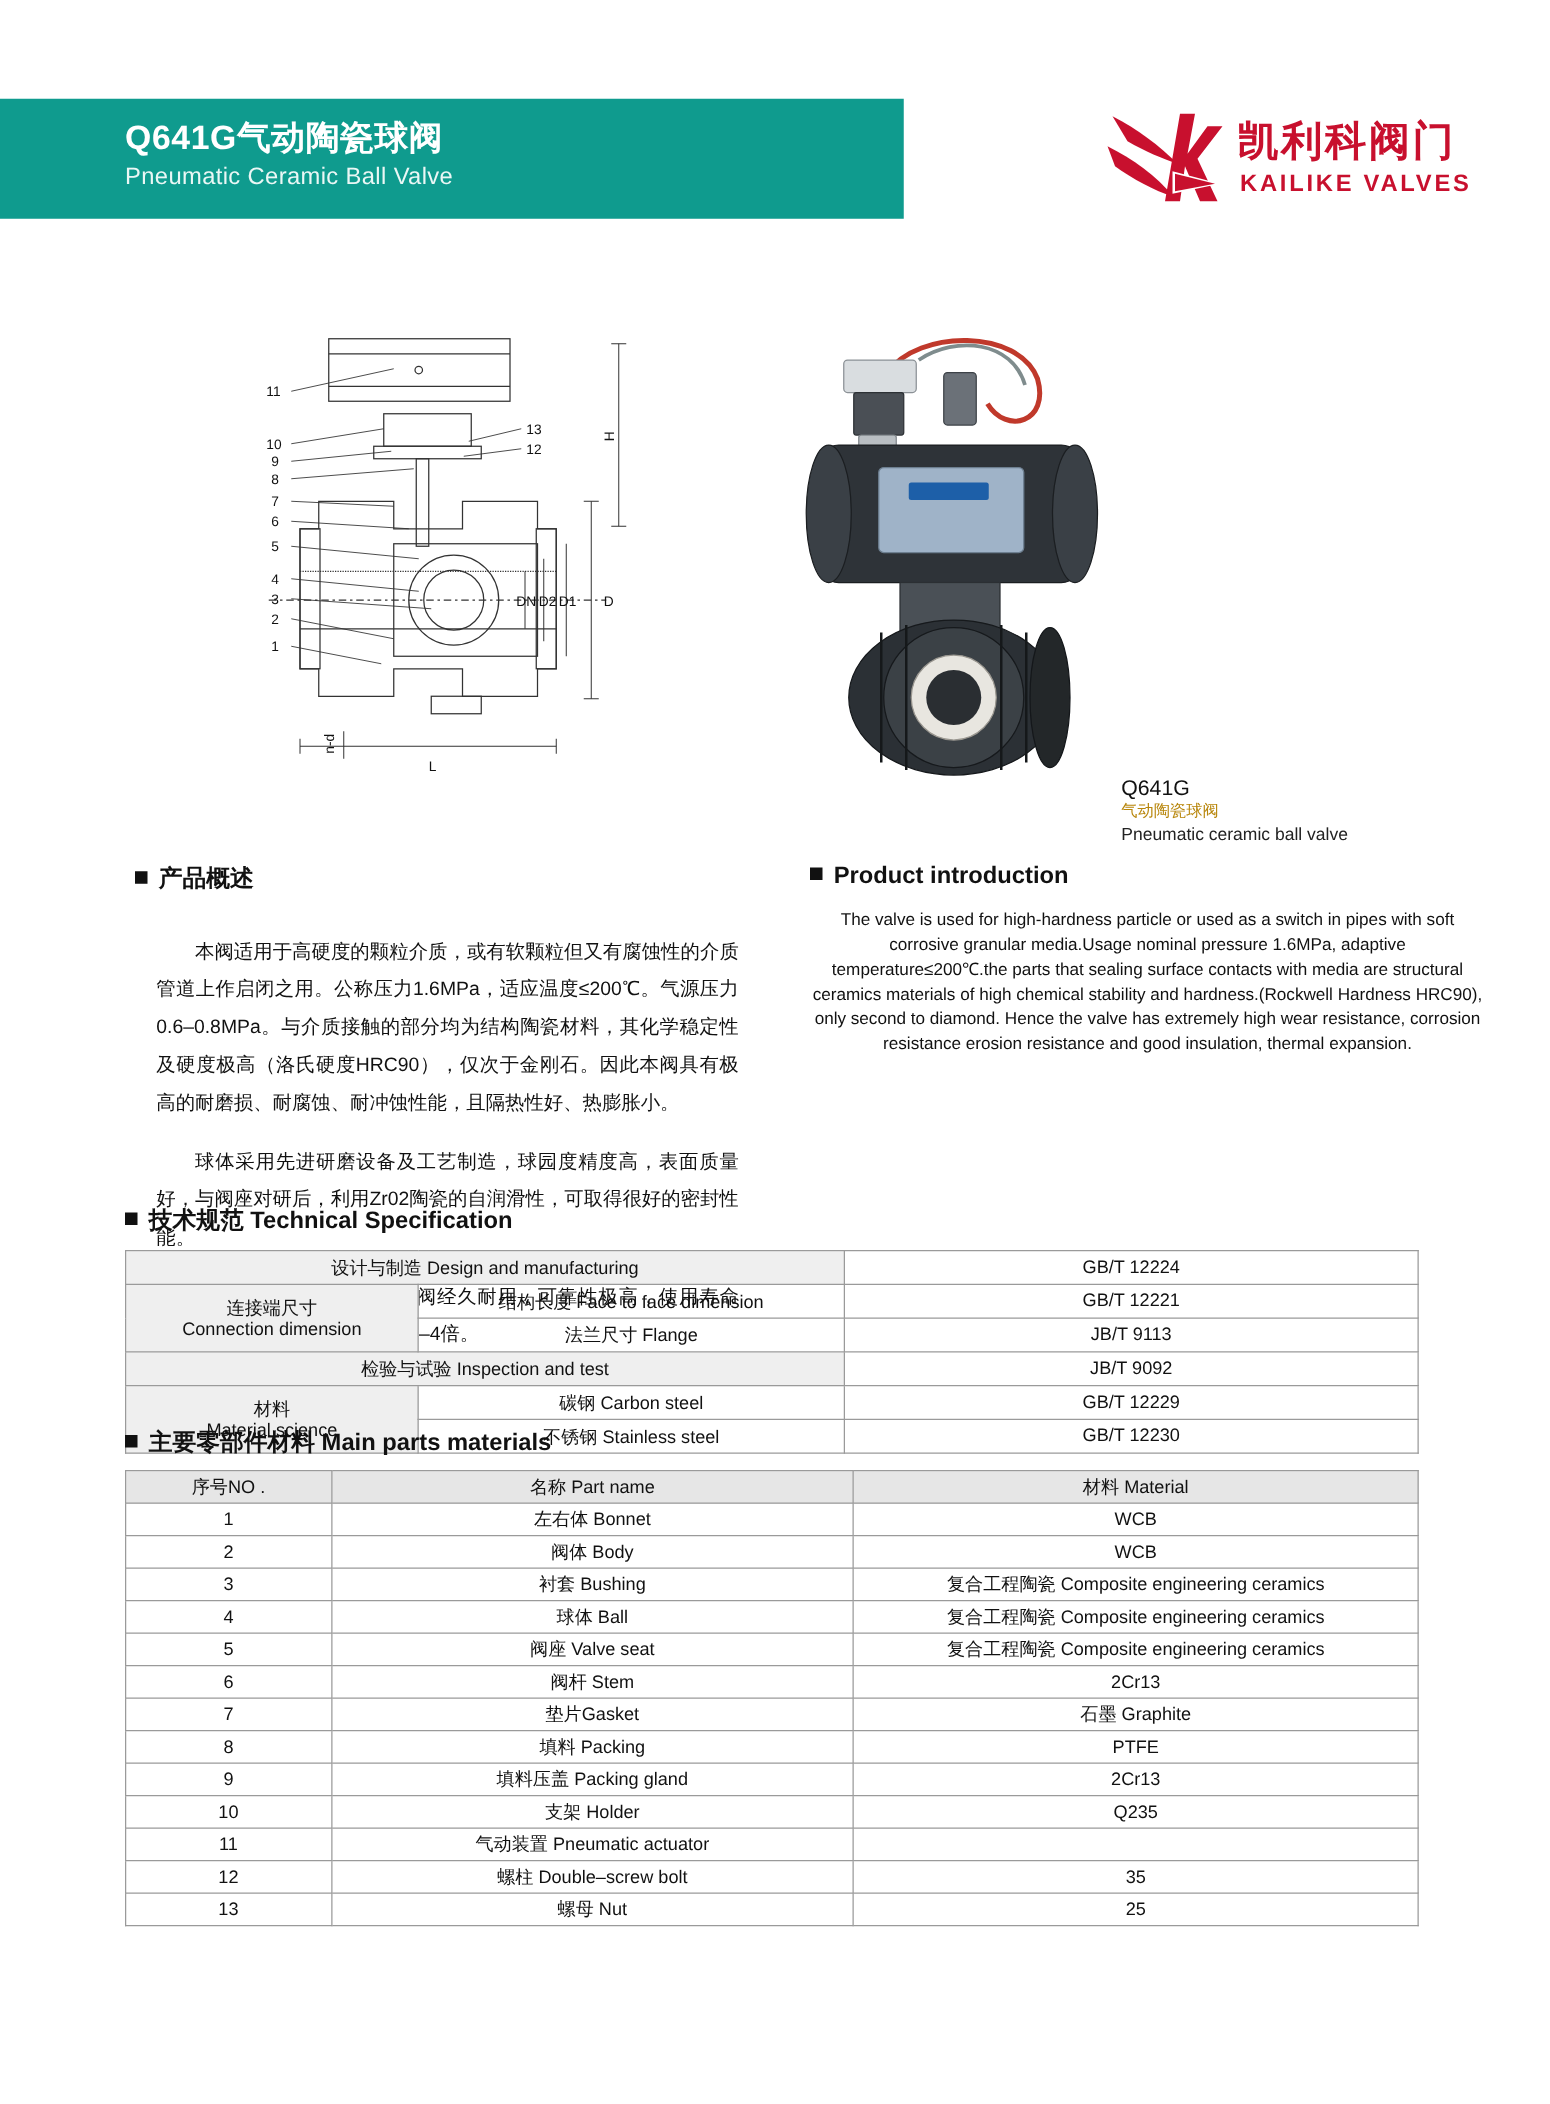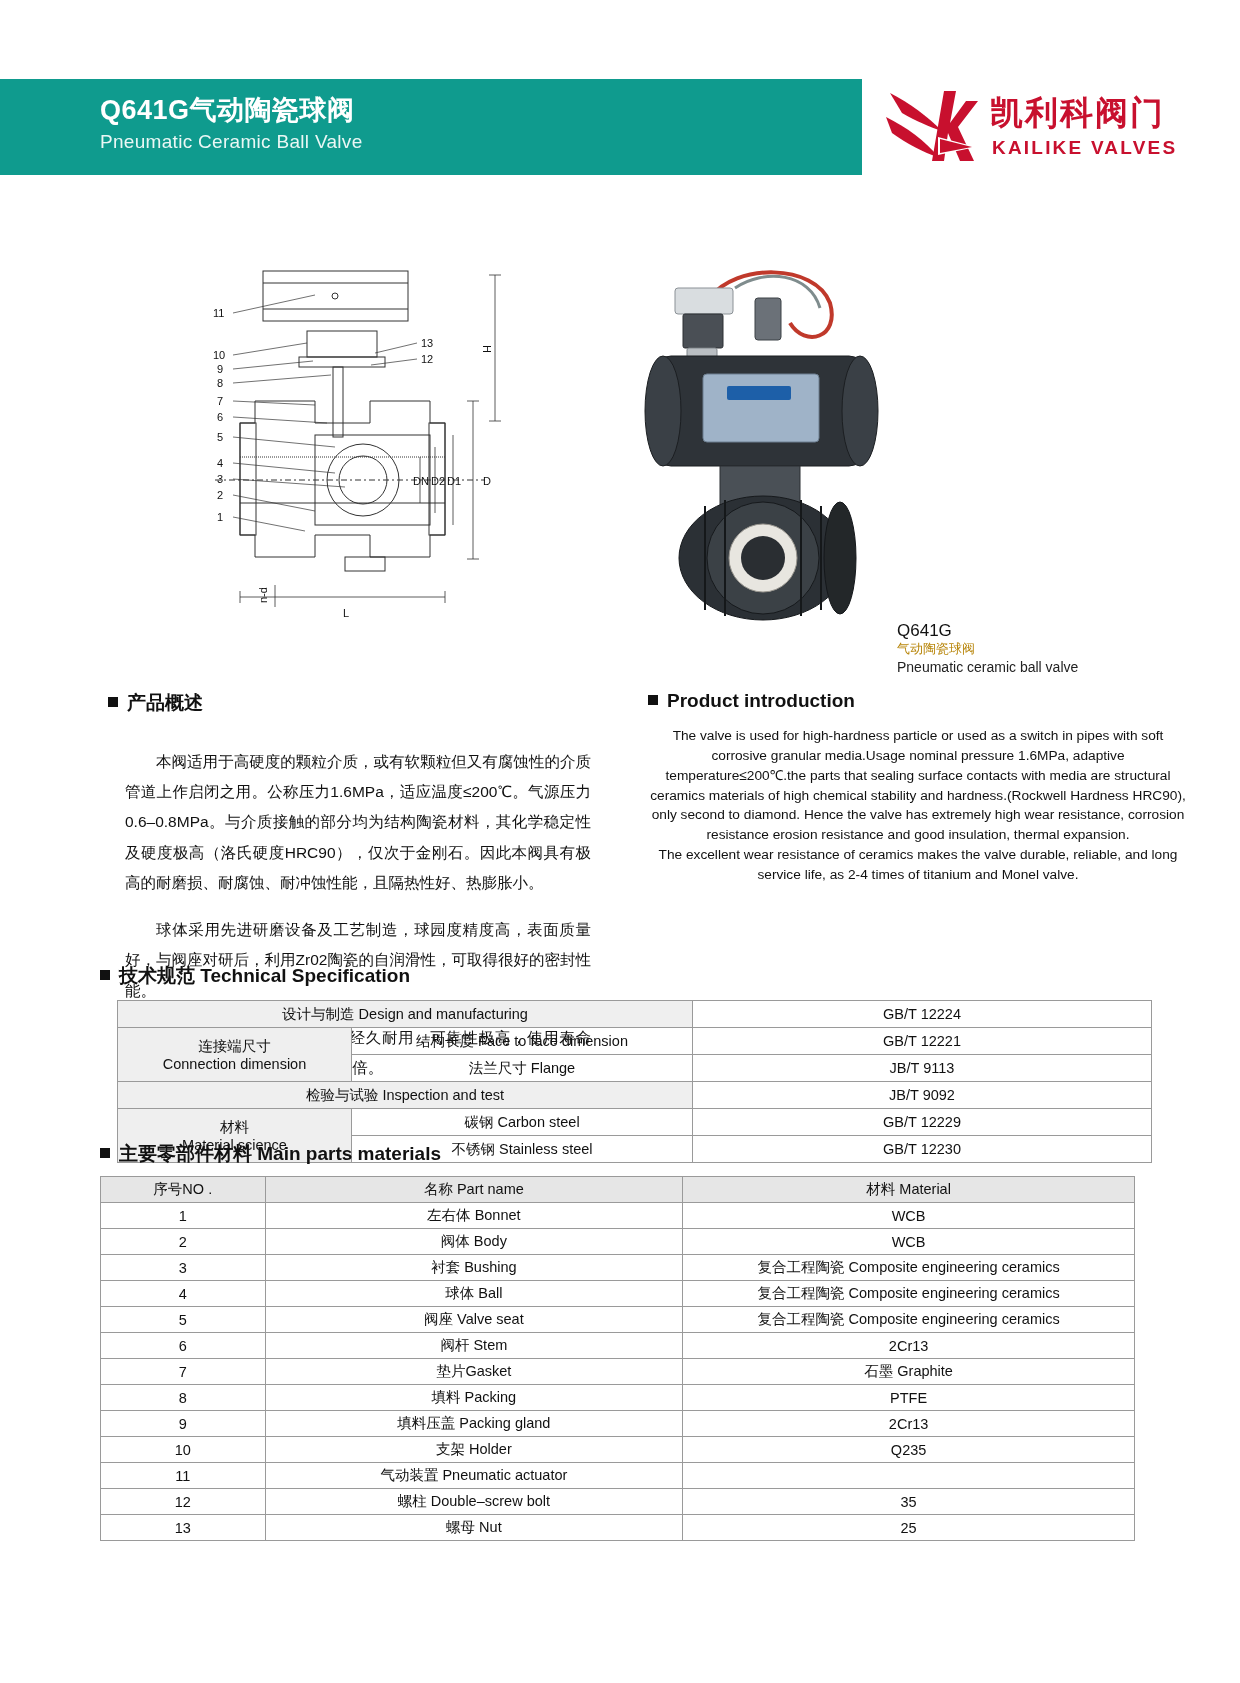--- a/index.html
+++ b/index.html
@@ -14,21 +14,21 @@
     font-family: "Liberation Sans", sans-serif;
     color: #1a1a1a;
     overflow: hidden;
   }
 
   
   .header {
     position: absolute;
     top: 79px;
     left: 0;
-    width: 862px;
+    width: 723px;
     height: 96px;
     background: #0f9b8e;
   }
   .header-title {
     position: absolute;
     left: 100px;
     top: 13px;
     font-size: 27px;
     font-weight: bold;
     color: #ffffff;
@@ -165,21 +165,20 @@
     border: 1px solid #9a9a9a;
     padding: 3px 4px;
     text-align: center;
     font-weight: normal;
   }
   .tbl-spec {
     position: absolute;
     left: 100px;
     top: 1000px;
     width: 1035px;
-    margin-left: 17px;
   }
   .tbl-spec td { height: 20px; }
   .tbl-spec .lbl { background: #efefef; }
 
   .tbl-parts {
     position: absolute;
     left: 100px;
     top: 1176px;
     width: 1035px;
   }
@@ -339,21 +338,20 @@
 </div>
 
 <div class="cn-body">
   <p>本阀适用于高硬度的颗粒介质，或有软颗粒但又有腐蚀性的介质管道上作启闭之用。公称压力1.6MPa，适应温度≤200℃。气源压力0.6–0.8MPa。与介质接触的部分均为结构陶瓷材料，其化学稳定性及硬度极高（洛氏硬度HRC90），仅次于金刚石。因此本阀具有极高的耐磨损、耐腐蚀、耐冲蚀性能，且隔热性好、热膨胀小。</p>
   <p>球体采用先进研磨设备及工艺制造，球园度精度高，表面质量好，与阀座对研后，利用Zr02陶瓷的自润滑性，可取得很好的密封性能。</p>
   <p>陶瓷良好的耐磨性，让本阀经久耐用，可靠性极高，使用寿命长，是钛合金阀和蒙乃尔阀的2–4倍。</p>
 </div>
 
 <div class="en-body">
   <p>The valve is used for high-hardness particle or used as a switch in pipes with soft corrosive granular media.Usage nominal pressure 1.6MPa, adaptive temperature≤200℃.the parts that sealing surface contacts with media are structural ceramics materials of high chemical stability and hardness.(Rockwell Hardness HRC90), only second to diamond. Hence the valve has extremely high wear resistance, corrosion resistance erosion resistance and good insulation, thermal expansion.</p>
-  <p>The excellent wear resistance of ceramics makes the valve durable, reliable, and long service life, as 2-4 times of titanium and Monel valve.</p>
 </div>
 
 <div class="sec-head" style="left:100px; top:963px;">
   <span class="sq"></span><span>技术规范 Technical Specification</span>
 </div>
 
 <table class="tbl-spec">
   <tbody>
       <tr>
     <td class="lbl" colspan="2" style="width:585px;">设计与制造  Design and manufacturing</td>

